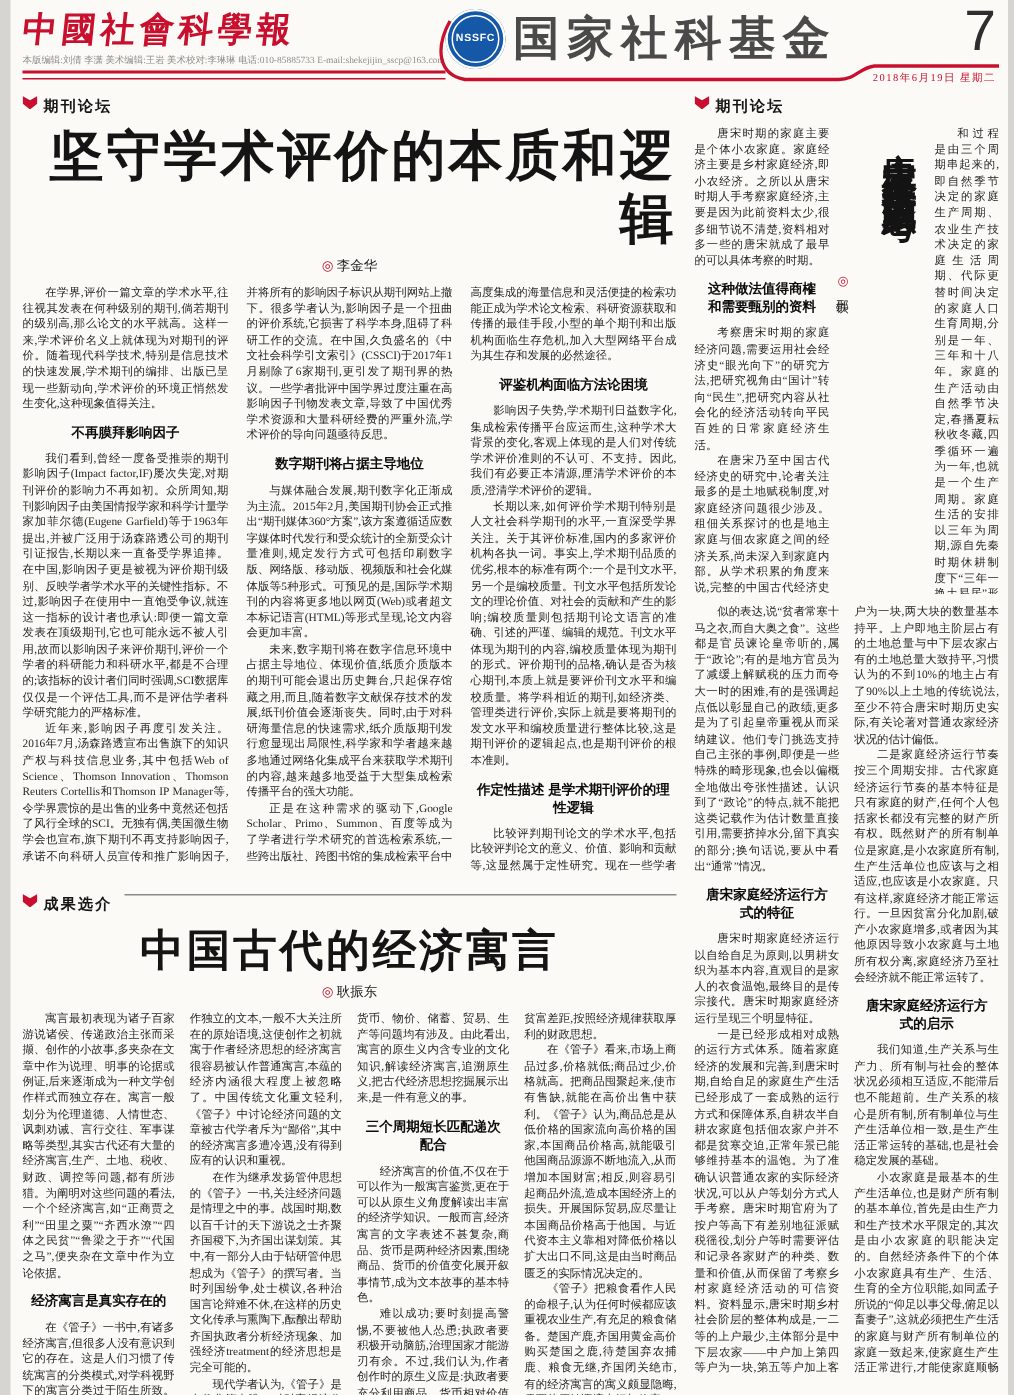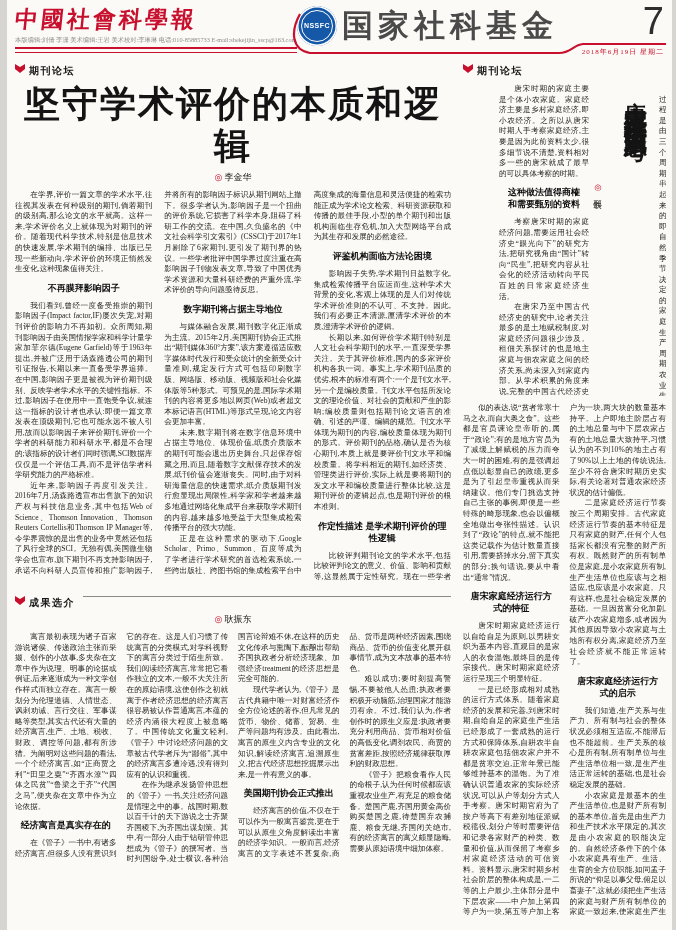--- a/index.html
+++ b/index.html
@@ -25,34 +25,34 @@
   
   .main{position:absolute;left:8px;right:6px;top:64px;bottom:2px;}
   .left-zone{position:absolute;left:0;top:0;width:436px;}
   .right-zone{position:absolute;left:448px;right:0;top:0;}
 
   .sec{display:flex;align-items:flex-start;height:13px;}
   .sec-icon{width:10px;height:9px;background:#c8102e;clip-path:polygon(0 0,50% 32%,100% 0,100% 55%,50% 100%,0 55%);margin-right:4px;flex:0 0 auto;}
   .sec-text{font-size:10px;font-weight:bold;color:#151515;font-family:"Liberation Sans",sans-serif;letter-spacing:1.5px;white-space:nowrap;}
   .sec-line{flex:1;height:1px;background:#8a8a8a;margin-left:8px;}
 
-  .main-title{font-size:36px;text-align:center;font-weight:900;color:#141414;font-family:"Liberation Sans",sans-serif;margin:6px 0 0;letter-spacing:2px;line-height:42px;}
+  .main-title{font-size:36px;text-align:right;font-weight:900;color:#141414;font-family:"Liberation Sans",sans-serif;margin:6px 0 0;letter-spacing:2px;line-height:42px;}
   .fable-title{font-size:29px;text-align:center;font-weight:900;color:#141414;font-family:"Liberation Sans",sans-serif;margin:8px 0 0;letter-spacing:2px;line-height:34px;}
   .byline{text-align:center;font-size:9px;color:#222;margin:4px 0 6px;}
   .byline .mark{color:#c8102e;margin-right:2px;}
 
   .flow p{font-size:7.6px;line-height:10.6px;margin:0;text-indent:2em;color:#262626;text-align:justify;}
   .flow .h{font-size:9px;font-weight:bold;text-align:center;text-indent:0;margin:7px 4px;color:#0d0d0d;font-family:"Liberation Sans",sans-serif;line-height:12px;}
   .cols3{column-count:3;column-gap:12px;height:396px;overflow:hidden;}
   .cols4{column-count:4;column-gap:10px;height:300px;overflow:hidden;margin-top:2px;}
   .chengguo-row{margin-top:10px;}
 
   
   .rz-top{display:flex;margin-top:7px;height:312px;overflow:hidden;}
-  .rz-colL{width:90px;overflow:hidden;flex:0 0 auto;margin-left:36px;}
+  .rz-colL{width:90px;overflow:hidden;flex:0 0 auto;}
   .vstrip{width:64px;position:relative;flex:0 0 auto;display:flex;justify-content:flex-end;}
   .vtitle{writing-mode:vertical-rl;font-size:23px;font-weight:900;color:#141414;font-family:"Liberation Sans",sans-serif;letter-spacing:3px;line-height:30px;margin-right:2px;}
   .vauthor{position:absolute;left:3px;top:98px;writing-mode:vertical-rl;font-size:8.5px;color:#222;letter-spacing:1px;}
   .vauthor .mark{color:#c8102e;}
   .rz-colR{flex:1;overflow:hidden;margin-left:6px;}
   .rz-bottom{margin-top:7px;column-count:2;column-gap:10px;height:518px;overflow:hidden;}
 </style>
 </head>
 <body>
 
@@ -109,33 +109,35 @@
           <h4 class="h">作定性描述 是学术期刊评价的理性逻辑</h4>
           <p>比较评判期刊论文的学术水平,包括比较评判论文的意义、价值、影响和贡献等,这显然属于定性研究。现在一些学者总是乐于以量化取代定性研究,对任何需要比较的对象都试图构造指标、赋以权重,这种做法值得商榷。期刊评判的客体是期刊,内容是期刊发文水平和编校质量。基本期刊都是系列出版物,这就有发文的时点和时段问题,期刊发文的信息表面上似乎是同质的,实际却千差万别。</p>
         </div>
 
       <div class="sec chengguo-row">
         <span class="sec-icon"></span>
         <span class="sec-text">成果选介</span>
         <span class="sec-line"></span>
       </div>
 
+      <h2 class="fable-title">中国古代的经济寓言</h2>
       <div class="byline">
         <span class="mark">◎</span><span>耿振东</span>
       </div>
 
       <div class="flow cols4">
           <p>寓言最初表现为诸子百家游说诸侯、传递政治主张而采撷、创作的小故事,多夹杂在文章中作为说理、明事的论据或例证,后来逐渐成为一种文学创作样式而独立存在。寓言一般划分为伦理道德、人情世态、讽刺劝诫、言行交往、军事谋略等类型,其实古代还有大量的经济寓言,生产、土地、税收、财政、调控等问题,都有所涉猎。为阐明对这些问题的看法,一个个经济寓言,如“正商贾之利”“田里之粟”“齐西水潦”“四体之民贫”“鲁梁之于齐”“代国之马”,便夹杂在文章中作为立论依据。</p>
           <h4 class="h">经济寓言是真实存在的</h4>
           <p>在《管子》一书中,有诸多经济寓言,但很多人没有意识到它的存在。这是人们习惯了传统寓言的分类模式,对学科视野下的寓言分类过于陌生所致。我们阅读经济寓言,常常把它看作独立的文本,一般不大关注所在的原始语境,这使创作之初就寓于作者经济思想的经济寓言很容易被认作普通寓言,本蕴的经济内涵很大程度上被忽略了。中国传统文化重文轻利,《管子》中讨论经济问题的文章被古代学者斥为“鄙俗”,其中的经济寓言多遭冷遇,没有得到应有的认识和重视。</p>
           <p>在作为继承发扬管仲思想的《管子》一书,关注经济问题是情理之中的事。战国时期,数以百千计的天下游说之士齐聚齐国稷下,为齐国出谋划策。其中,有一部分人由于钻研管仲思想成为《管子》的撰写者。当时列国纷争,处士横议,各种治国言论辩难不休,在这样的历史文化传承与熏陶下,酝酿出帮助齐国执政者分析经济现象、加强经济treatment的经济思想是完全可能的。</p>
           <p>现代学者认为,《管子》是古代典籍中唯一对财富经济作全方位论述的著作,但凡常见的货币、物价、储蓄、贸易、生产等问题均有涉及。由此看出,寓言的原生义内含专业的文化知识,解读经济寓言,追溯原生义,把古代经济思想挖掘展示出来,是一件有意义的事。</p>
-          <h4 class="h">美国期刊协会正式推出</h4>
+          <h4 class="h">三个周期短长匹配递次配合</h4>
           <p>经济寓言的价值,不仅在于可以作为一般寓言鉴赏,更在于可以从原生义角度解读出丰富的经济学知识。一般而言,经济寓言的文字表述不甚复杂,商品、货币是两种经济因素,围绕商品、货币的价值变化展开叙事情节,成为文本故事的基本特色。</p>
           <p>难以成功;要时刻提高警惕,不要被他人怂恿;执政者要积极开动脑筋,治理国家才能游刃有余。不过,我们认为,作者创作时的原生义应是:执政者要充分利用商品、货币相对价值的高低变化,调剂农民、商贾的贫富差距,按照经济规律获取厚利的财政思想。</p>
+          <p>在《管子》看来,市场上商品过多,价格就低;商品过少,价格就高。把商品囤聚起来,使市有售缺,就能在高价出售中获利。《管子》认为,商品总是从低价格的国家流向高价格的国家,本国商品价格高,就能吸引他国商品源源不断地流入,从而增加本国财富;相反,则容易引起商品外流,造成本国经济上的损失。开展国际贸易,应尽量让本国商品价格高于他国。与近代资本主义靠相对降低价格以扩大出口不同,这是由当时商品匮乏的实际情况决定的。</p>
           <p>《管子》把粮食看作人民的命根子,认为任何时候都应该重视农业生产,有充足的粮食储备。楚国产鹿,齐国用黄金高价购买楚国之鹿,待楚国弃农捕鹿、粮食无继,齐国闭关绝市,有的经济寓言的寓义颇显隐晦,需要从原始语境中细加体察。</p>
         </div>
     </div>
 
     <div class="right-zone">
 
       <div class="sec">
         <span class="sec-icon"></span>
         <span class="sec-text">期刊论坛</span>
       </div>
@@ -156,21 +158,21 @@
         <div class="flow rz-colR">
             <p>和过程是由三个周期串起来的,即自然季节决定的家庭生产周期、农业生产技术决定的家庭生活周期、代际更替时间决定的家庭人口生育周期,分别是一年、三年和十八年。家庭的生产活动由自然季节决定,春播夏耘秋收冬藏,四季循环一遍为一年,也就是一个生产周期。家庭生活的安排以三年为周期,源自先秦时期休耕制度下“三年一换土易居”形成的习惯,由于三年的时段比较适宜,休耕制废弃后沿用了下来。每过十八年家庭人口就有一轮明显的增长,至少增加一倍。这三个周期在家庭经济运行过程中起着“主线”作用,对应着家庭职能,规范和协调着家庭的生产、生活和生育过程,并由此形成完善的家庭经济生活运行体系。三个周期短长匹配递次配合,使得各个小家庭的经济活动表面上分散,实际上统一,既能安排好家庭成员每年的劳作程序,使人地各尽其力,保证正常的收入,又能安排好家庭生活。</p>
           </div>
       </div>
 
       <div class="flow rz-bottom">
           <p>似的表达,说“贫者常寒十马之衣,而自大奥之食”。这些都是官员谏论皇帝听的,属于“政论”;有的是地方官员为了减缓上解赋税的压力而夸大一时的困难,有的是强调起点低以彰显自己的政绩,更多是为了引起皇帝重视从而采纳建议。他们专门挑选支持自己主张的事例,即便是一些特殊的畸形现象,也会以偏概全地做出夸张性描述。认识到了“政论”的特点,就不能把这类记载作为估计数量直接引用,需要挤掉水分,留下真实的部分;换句话说,要从中看出“通常”情况。</p>
           <h4 class="h">唐宋家庭经济运行方式的特征</h4>
           <p>唐宋时期家庭经济运行以自给自足为原则,以男耕女织为基本内容,直观目的是家人的衣食温饱,最终目的是传宗接代。唐宋时期家庭经济运行呈现三个明显特征。</p>
           <p>一是已经形成相对成熟的运行方式体系。随着家庭经济的发展和完善,到唐宋时期,自给自足的家庭生产生活已经形成了一套成熟的运行方式和保障体系,自耕农半自耕农家庭包括佃农家户并不都是贫寒交迫,正常年景已能够维持基本的温饱。为了准确认识普通农家的实际经济状况,可以从户等划分方式人手考察。唐宋时期官府为了按户等高下有差别地征派赋税徭役,划分户等时需要评估和记录各家财产的种类、数量和价值,从而保留了考察乡村家庭经济活动的可信资料。资料显示,唐宋时期乡村社会阶层的整体构成是,一二等的上户最少,主体部分是中下层农家——中户加上第四等户为一块,第五等户加上客户为一块,两大块的数量基本持平。上户即地主阶层占有的土地总量与中下层农家占有的土地总量大致持平,习惯认为的不到10%的地主占有了90%以上土地的传统说法,至少不符合唐宋时期历史实际,有关论著对普通农家经济状况的估计偏低。</p>
-          <p>二是家庭经济运行节奏按三个周期安排。古代家庭经济运行节奏的基本特征是只有家庭的财产,任何个人包括家长都没有完整的财产所有权。既然财产的所有制单位是家庭,是小农家庭所有制,生产生活单位也应该与之相适应,也应该是小农家庭。只有这样,也是社会稳定发展的基础。一旦因贫富分化加剧,破产小农家庭增多,或者因为其他原因导致小农家庭与土地所有权分离,家庭经济乃至社会经济就不能正常运转了。</p>
+          <p>二是家庭经济运行节奏按三个周期安排。古代家庭经济运行节奏的基本特征是只有家庭的财产,任何个人包括家长都没有完整的财产所有权。既然财产的所有制单位是家庭,是小农家庭所有制,生产生活单位也应该与之相适应,也应该是小农家庭。只有这样,家庭经济才能正常运行。一旦因贫富分化加剧,破产小农家庭增多,或者因为其他原因导致小农家庭与土地所有权分离,家庭经济乃至社会经济就不能正常运转了。</p>
           <h4 class="h">唐宋家庭经济运行方式的启示</h4>
           <p>我们知道,生产关系与生产力、所有制与社会的整体状况必须相互适应,不能滞后也不能超前。生产关系的核心是所有制,所有制单位与生产生活单位相一致,是生产生活正常运转的基础,也是社会稳定发展的基础。</p>
           <p>小农家庭是最基本的生产生活单位,也是财产所有制的基本单位,首先是由生产力和生产技术水平限定的,其次是由小农家庭的职能决定的。自然经济条件下的个体小农家庭具有生产、生活、生育的全方位职能,如同孟子所说的“仰足以事父母,俯足以畜妻子”,这就必须把生产生活的家庭与财产所有制单位的家庭一致起来,使家庭生产生活正常进行,才能使家庭顺畅地履行其职能。反过来看,对这个问题看得更清楚:历代都有一些累世同居共财的大家庭,被称为“义门”,经常受到朝廷的旌表,但这种大家庭都维持不了太长的时间,通常三四代就会解体。其中的主要原因,是这种大家庭把财产所有制单位和生产生活单位同步扩大化了,由传统“三代五口”的核心小家庭扩大成规模大的“联合家庭”,财产所有权不明晰,生产生活的组织过程也混乱了。这种大家庭最终都会通过分家析产解体为个体小家庭,其实是回到通常的轨道上来了。</p>
         </div>
     </div>
 
   </div>
 </div>
 
 </body></html>

